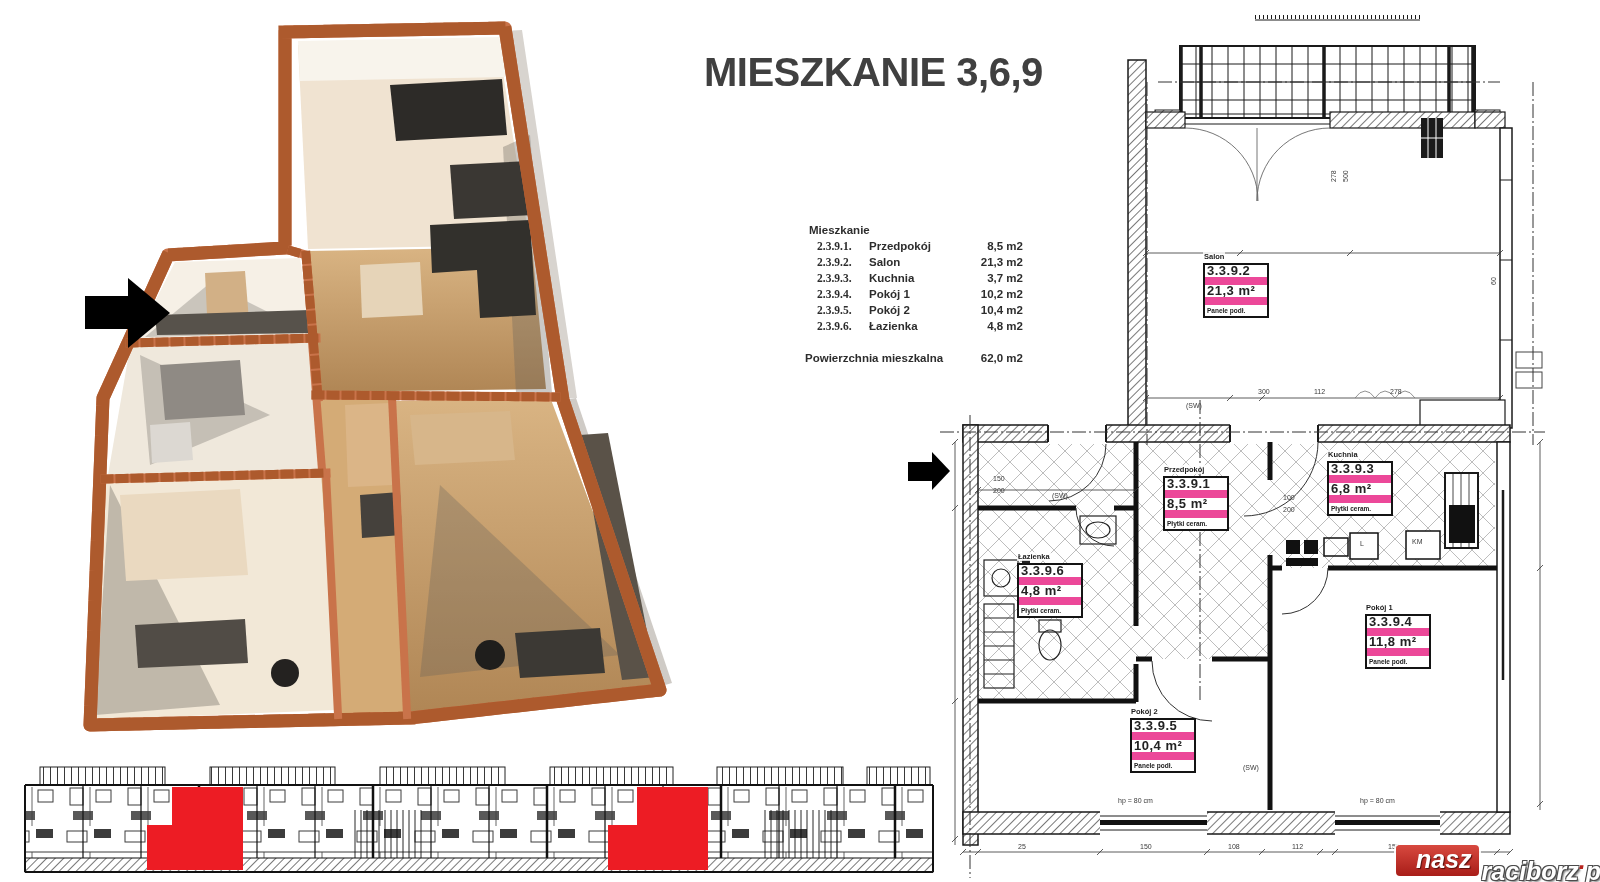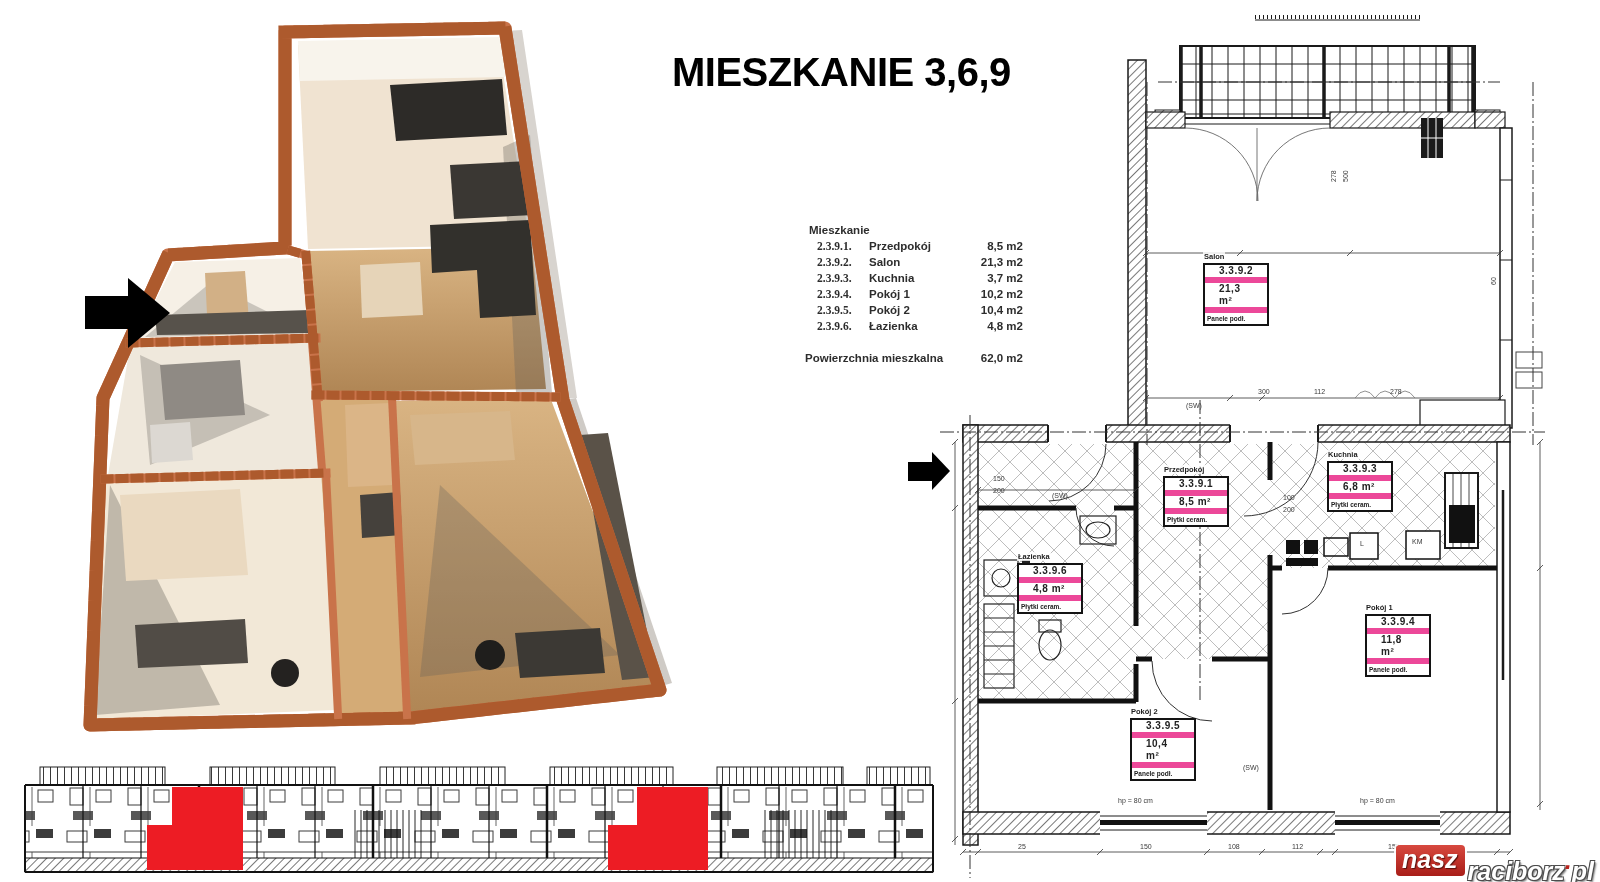--- a/index.html
+++ b/index.html
@@ -1,48 +1,48 @@
 <!DOCTYPE html>
 <html><head>
 <meta charset="utf-8">
 <style>
   html,body{margin:0;padding:0;background:#fff;}
   .canvas{position:relative;width:1600px;height:882px;background:#ffffff;overflow:hidden;
           font-family:"Liberation Sans", sans-serif;}
   svg{position:absolute;display:block;}
   
-  .page-title{position:absolute;left:672px;top:50px;font-size:40px;font-weight:bold;
-              letter-spacing:-0.5px;color:#000000;white-space:nowrap;}
+  .page-title{position:absolute;left:704px;top:50px;font-size:40px;font-weight:bold;
+              letter-spacing:-0.5px;color:#404040;white-space:nowrap;}
   
   .room-list{position:absolute;left:805px;top:222px;width:218px;color:#2d2d2d;
              font-size:11.5px;font-weight:bold;line-height:16px;}
   .rl-header{margin-left:4px;}
   .rl-row{display:flex;}
   .rl-code{width:64px;padding-left:12px;box-sizing:border-box;font-family:Liberation Serif, serif;}
   .rl-name{flex:1;}
   .rl-area{width:54px;text-align:right;}
   .rl-footer{display:flex;margin-top:16px;}
   .rl-flabel{flex:1;}
   .rl-fvalue{width:54px;text-align:right;}
   
   .layer{position:absolute;left:0;top:0;width:1600px;height:882px;pointer-events:none;}
   .plan-label{position:absolute;}
   .pl-name{font-size:7.5px;font-weight:bold;color:#1c1c1c;background:rgba(255,255,255,.82);
            display:inline-block;line-height:9px;padding:0 1px;}
   .pl-box{border:2px solid #141414;background:#fff;width:62px;}
-  .pl-row{border-bottom:6px solid #ec4899;font-size:10px;font-weight:bold;color:#222;
-          line-height:12px;padding:0 14px;letter-spacing:0.5px;}
+  .pl-row{border-bottom:8px solid #ec4899;font-size:13px;font-weight:bold;color:#222;
+          line-height:12px;padding:0 2px;letter-spacing:0.5px;}
   .pl-row:last-child{border-bottom:none;}
   .pl-floor{font-size:6.5px;letter-spacing:0;line-height:9px;padding:1px 2px;}
   .annot{position:absolute;font-size:7px;color:#3a3a3a;white-space:nowrap;line-height:8px;}
   
   .watermark{position:absolute;left:1396px;top:835px;display:flex;align-items:center;
              font-style:italic;font-weight:bold;font-size:25px;white-space:nowrap;}
   .wm-nasz{background:linear-gradient(180deg,#d8493f 0%,#a81d18 100%);color:#fff;
-           padding:0 7px 2px 6px;border-radius:4px;box-shadow:0 0 0 2px rgba(255,255,255,.9);
+           padding:0 7px 2px 20px;border-radius:4px;box-shadow:0 0 0 2px rgba(255,255,255,.9);
            text-shadow:1px 1px 1px #55100c;margin-right:3px;}
   .wm-raciborz,.wm-pl{color:#fff;
      text-shadow:-1px -1px 0 #4c4c4c,1px -1px 0 #4c4c4c,-1px 1px 0 #4c4c4c,1px 1px 0 #4c4c4c,2px 2px 2px #777;margin-top:22px;}
   .wm-dot{color:#b8241e;text-shadow:1px 1px 0 rgba(255,255,255,.6);}
 </style>
 </head>
 <body>
 
 <div class="canvas">
 

